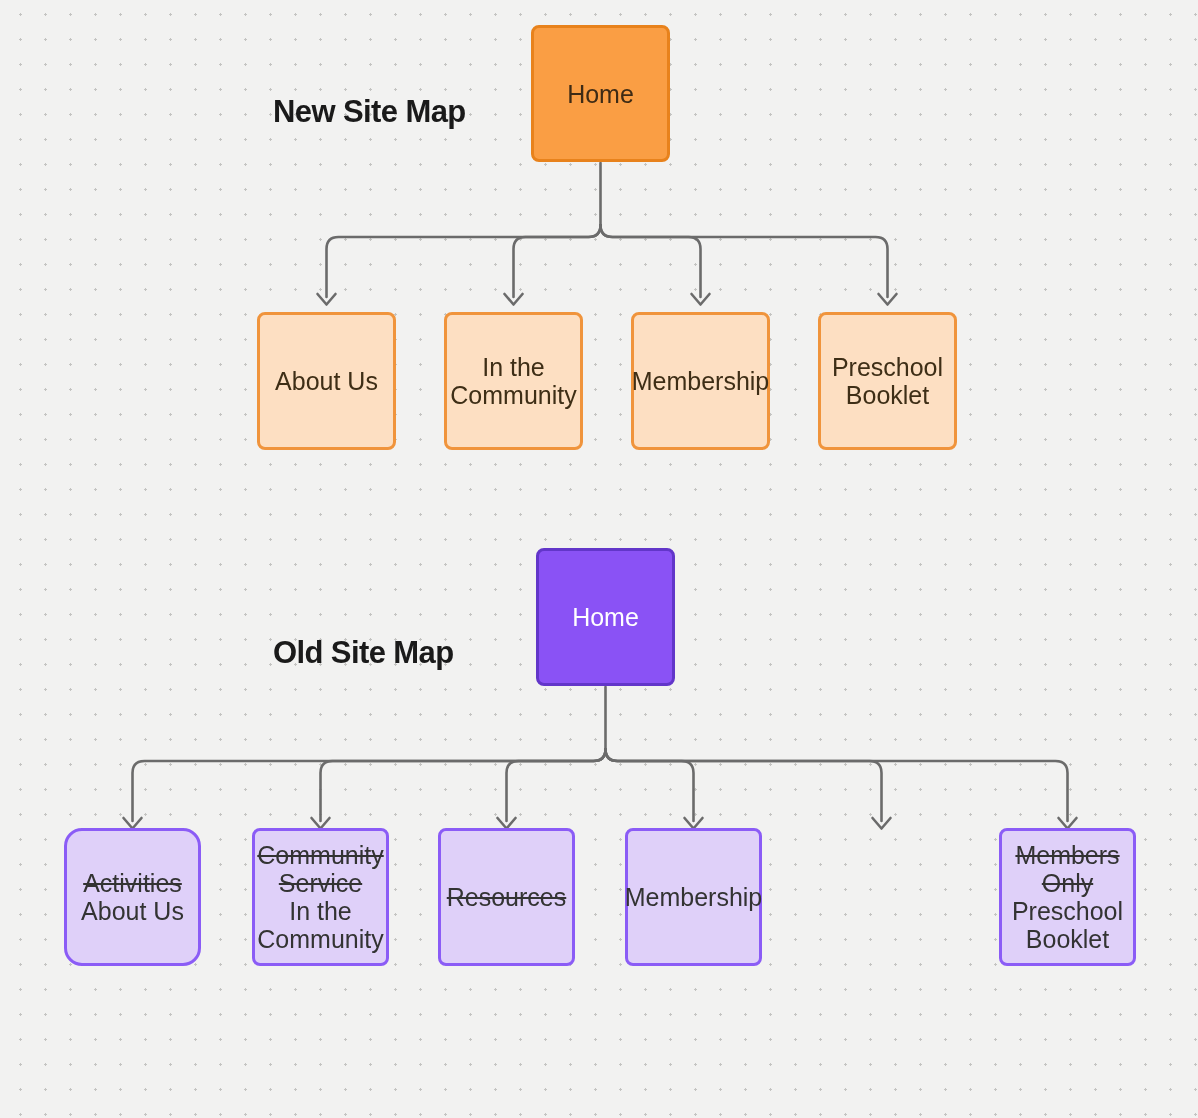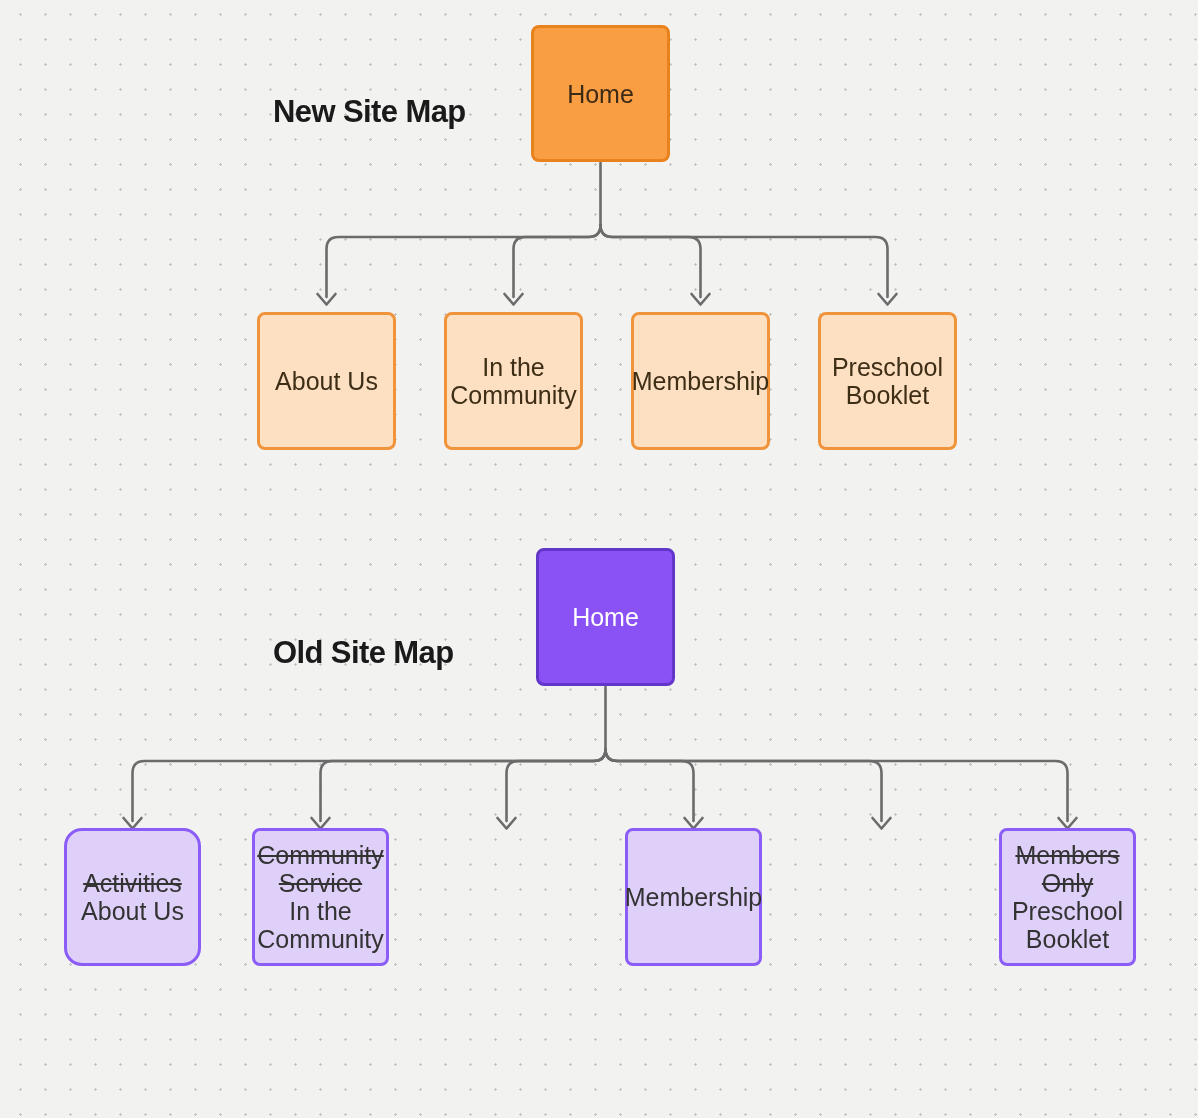--- a/index.html
+++ b/index.html
@@ -158,20 +158,24 @@
   </div>
 
   <div class="node node-purple-child old-child oc-0">
     <span class="struck">Activities</span>
     <span class="plain">About Us</span>
   </div>
   <div class="node node-purple-child old-child oc-1">
     <span class="struck">Community Service</span>
     <span class="plain">In the Community</span>
   </div>
+  <div class="node node-purple-child old-child oc-2">
+    <span class="struck">Resources</span>
+    <span class="plain"></span>
+  </div>
   <div class="node node-purple-child old-child oc-3">
     <span class="struck"></span>
     <span class="plain">Membership</span>
   </div>
   <div class="node node-purple-child old-child oc-5">
     <span class="struck">Members Only</span>
     <span class="plain">Preschool Booklet</span>
   </div>
 
 

